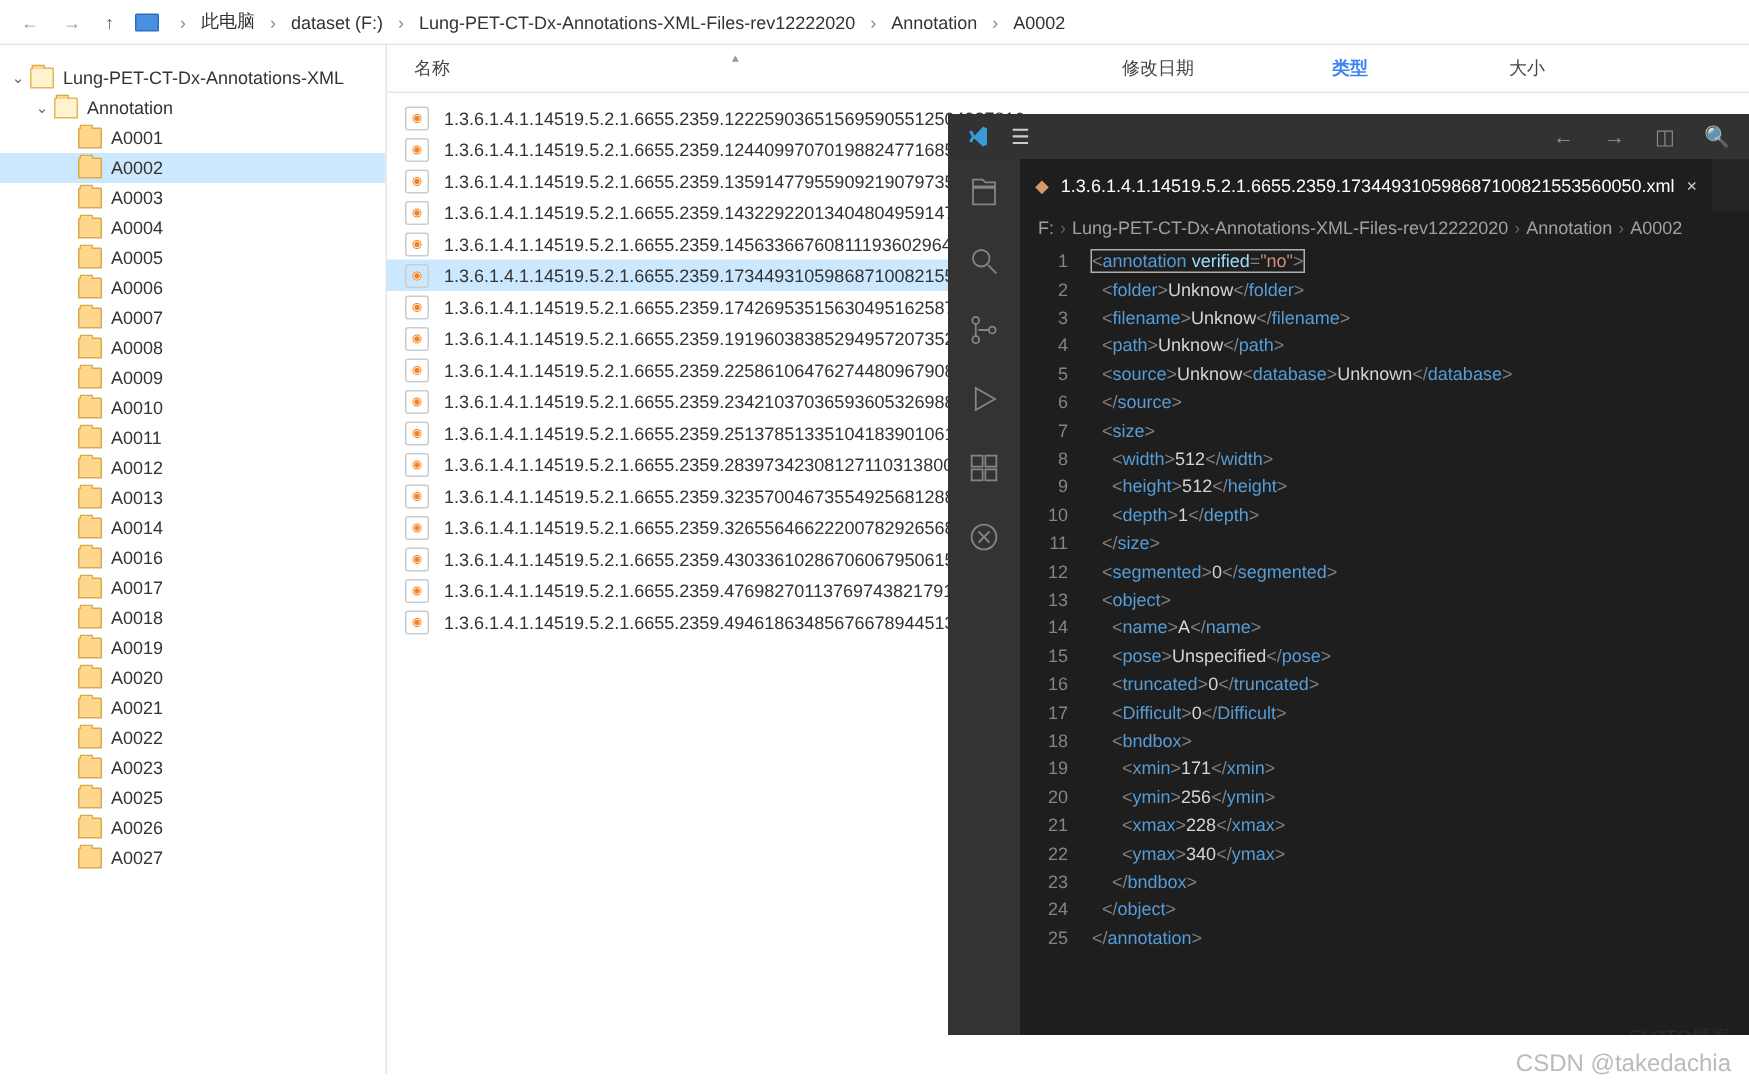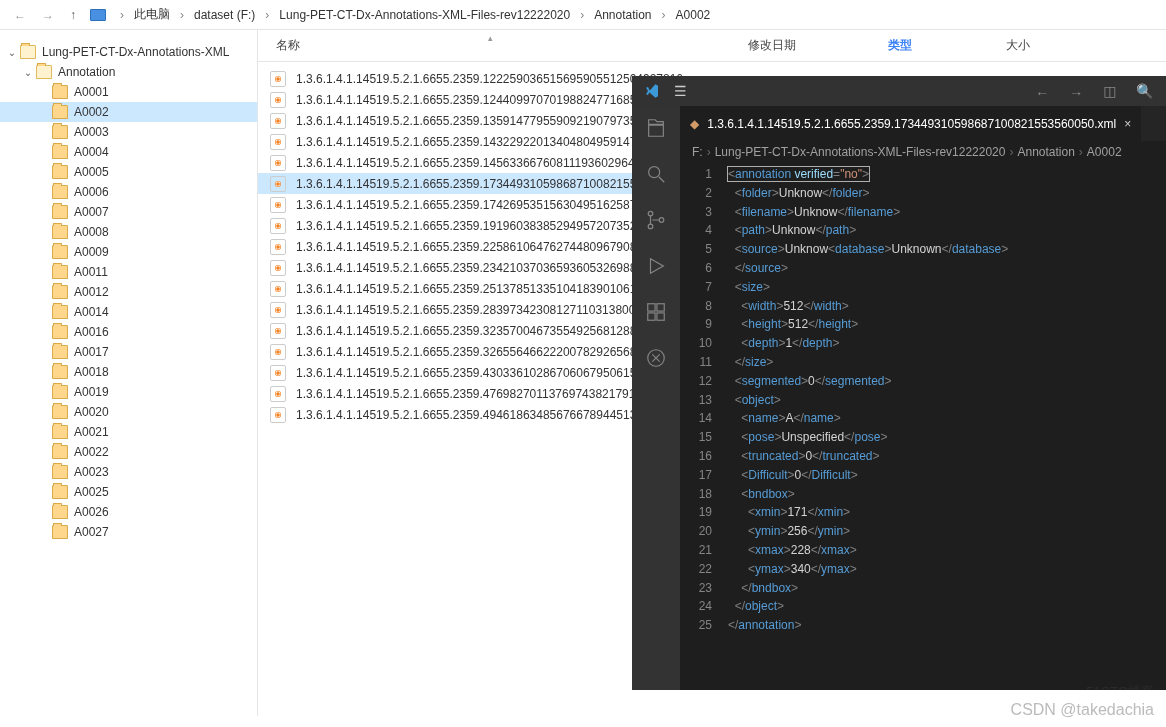--- a/index.html
+++ b/index.html
@@ -154,26 +154,36 @@
           <span class="label">A0008</span>
         </div>
         <div class="tree-row depth2">
           <span class="chev"></span>
           <span class="fold-icon"></span>
           <span class="label">A0009</span>
         </div>
         <div class="tree-row depth2">
           <span class="chev"></span>
           <span class="fold-icon"></span>
+          <span class="label">A0010</span>
+        </div>
+        <div class="tree-row depth2">
+          <span class="chev"></span>
+          <span class="fold-icon"></span>
           <span class="label">A0011</span>
         </div>
         <div class="tree-row depth2">
           <span class="chev"></span>
           <span class="fold-icon"></span>
           <span class="label">A0012</span>
+        </div>
+        <div class="tree-row depth2">
+          <span class="chev"></span>
+          <span class="fold-icon"></span>
+          <span class="label">A0013</span>
         </div>
         <div class="tree-row depth2">
           <span class="chev"></span>
           <span class="fold-icon"></span>
           <span class="label">A0014</span>
         </div>
         <div class="tree-row depth2">
           <span class="chev"></span>
           <span class="fold-icon"></span>
           <span class="label">A0016</span>

